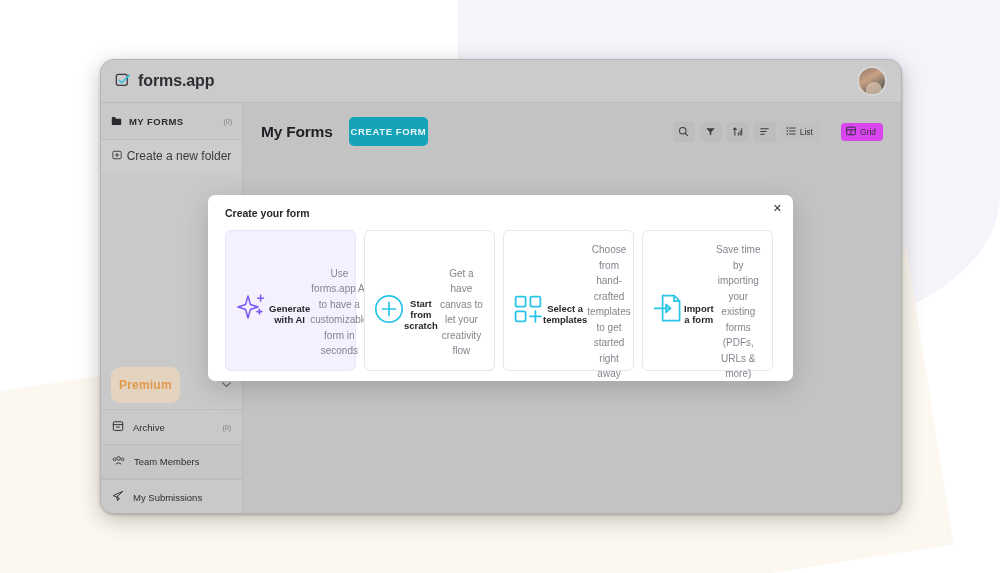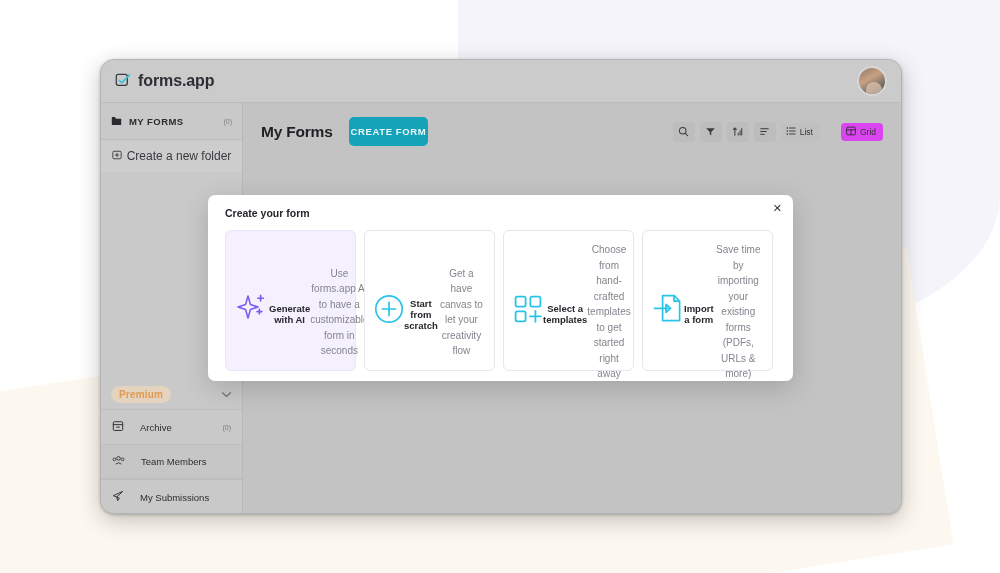--- a/index.html
+++ b/index.html
@@ -87,27 +87,27 @@
     padding: 9px 0; font-size: 12px; color: #3a3a3f;
     background: #cdcdcd;
   }
   .side-spacer { flex: 1; background: #c9c9c9; }
 
   .premium-row {
     display: flex; align-items: center; padding: 6px 10px;
     background: #c9c9c9;
   }
   .premium-badge {
-    font-size: 10px; color: #e09a4e; background: #e4d3bf;
-    padding: 3px 8px; border-radius: 9px; font-weight: bold; letter-spacing: .2px;
+    font-size: 12px; color: #e09a4e; background: #e4d3bf;
+    padding: 11px 8px; border-radius: 9px; font-weight: bold; letter-spacing: .2px;
   }
   .chev { margin-left: auto; color: #6e6e72; font-size: 9px; }
 
   .side-item {
-    display: flex; align-items: center; gap: 16px;
+    display: flex; align-items: center; gap: 9px;
     padding: 10px 11px; border-top: 1px solid #bebebe;
     font-size: 9.5px; color: #2d2d32;
   }
   .side-item .sname { flex: 1; }
   .side-item.last { border-bottom: 1px solid #bebebe; background: #c6c6c6; }
 
   
   .main { flex: 1; background: #c3c3c3; position: relative; }
   .main-head {
     display: flex; align-items: center; padding: 14px 18px 0 18px;

